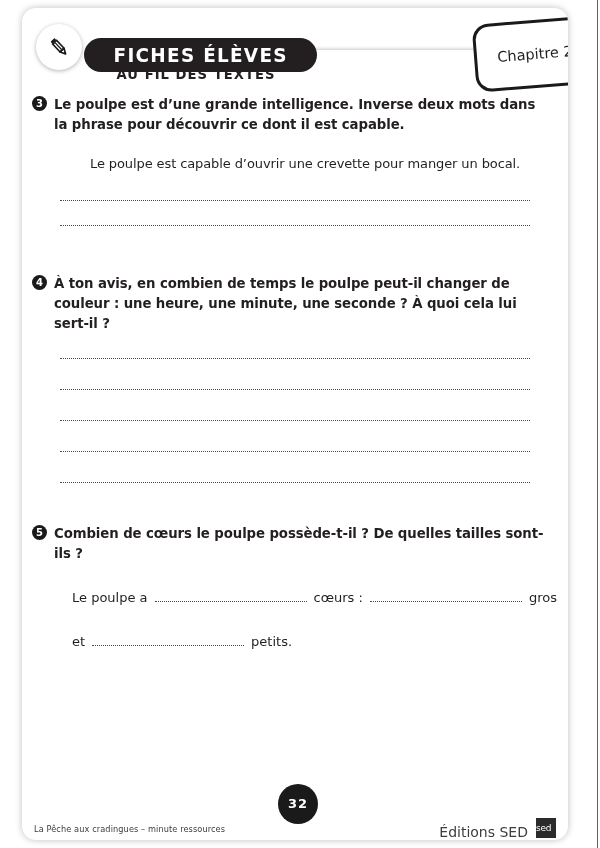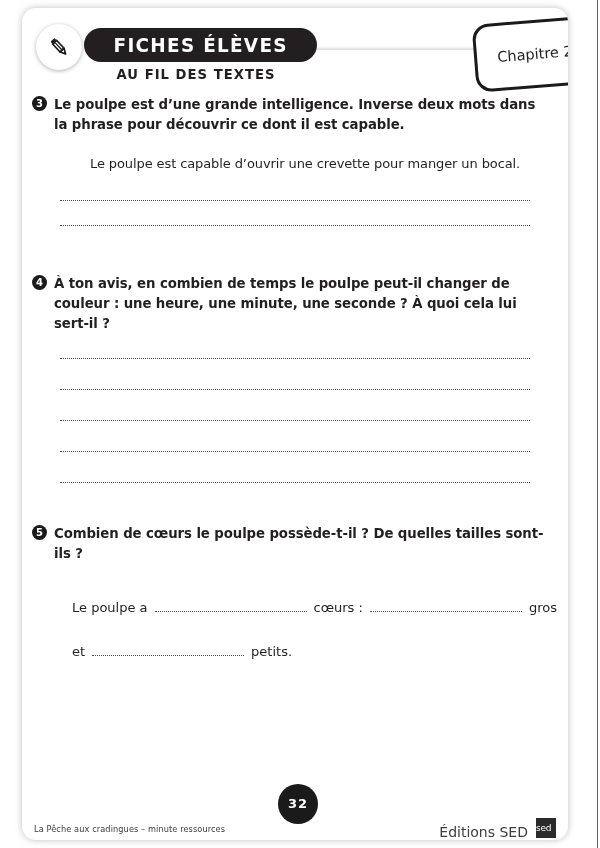--- a/index.html
+++ b/index.html
@@ -62,21 +62,21 @@
     box-shadow: 0 1px 4px rgba(0,0,0,0.30);
     display: flex;
     align-items: center;
     justify-content: center;
   }
   .pencil-badge svg { display:block; }
 
   .title-pill {
     position: absolute;
     left: 62px;
-    top: 20px;
+    top: 30px;
     height: 34px;
     padding: 0 22px;
     background: #231f20;
     border-radius: 18px;
     display: flex;
     align-items: center;
     justify-content: center;
   }
   .title-pill .t {
     color: #ffffff;
@@ -316,21 +316,21 @@
       <div class="dotline" style="width:470px; margin-top:30px;"></div>
       <div class="dotline" style="width:470px; margin-top:30px;"></div>
     </div>
 
     <div class="qblock" style="margin-top:40px;">
       <div class="qhead">
         <span class="qnum">5</span>
         <span class="qtext">Combien de cœurs le poulpe possède-t-il ? De quelles tailles sont-ils ?</span>
       </div>
 
-      <div class="blank-row" style="margin-top:37px;">
+      <div class="blank-row" style="margin-top:27px;">
         <span>Le poulpe a</span>
         <span class="dots" style="width:152px;"></span>
         <span>cœurs :</span>
         <span class="dots" style="width:152px;"></span>
         <span>gros</span>
       </div>
 
       <div class="blank-row" style="margin-top:29px;">
         <span>et</span>
         <span class="dots" style="width:152px;"></span>

